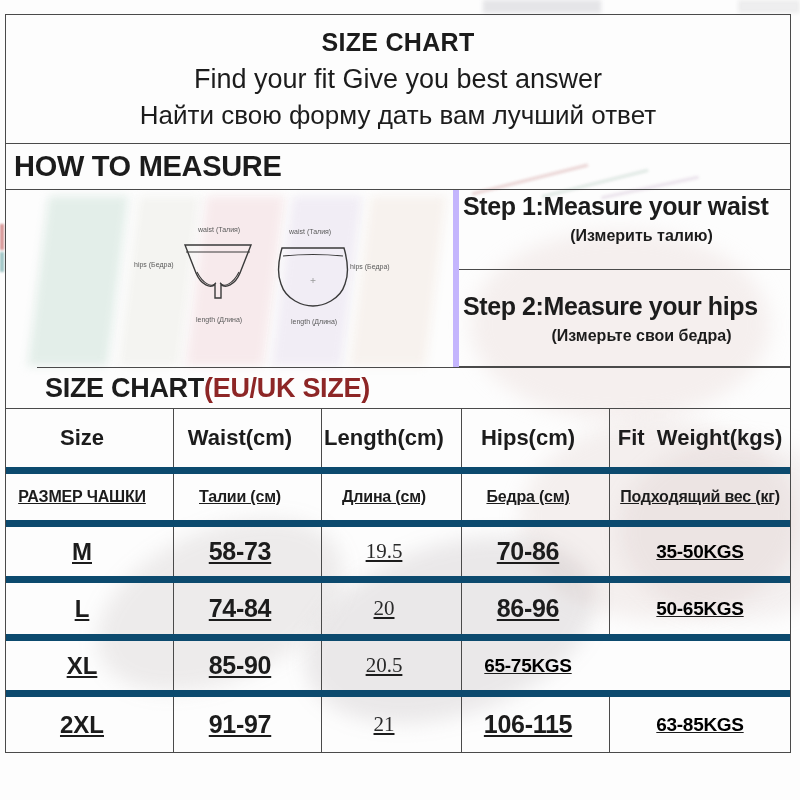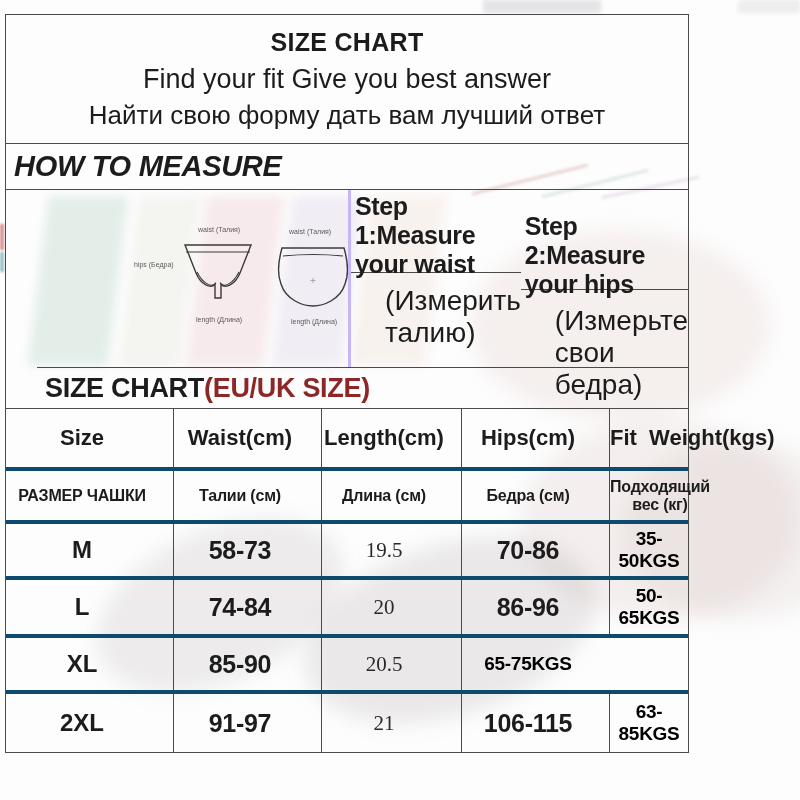--- a/index.html
+++ b/index.html
@@ -12,63 +12,63 @@
   
   .decor { position:absolute; z-index:0; pointer-events:none; }
   .stripe { position:absolute; filter:blur(5px); transform:skewX(-7deg); }
   .blob { position:absolute; border-radius:50%; filter:blur(10px); }
   .streak { position:absolute; height:3px; border-radius:2px; filter:blur(1.5px); }
   .sliver { position:absolute; width:4px; filter:blur(1px); }
   .topbox { position:absolute; filter:blur(2px); }
 
   
   .frame {
-    position:absolute; left:5px; top:14px; width:684px; height:739px;
+    position:absolute; left:5px; top:14px; width:786px; height:739px;
     border:1px solid #4a4a4a; z-index:1; display:flex; flex-direction:column;
     background:transparent;
   }
   .sec { position:relative; }
   .b-top { border-top:1px solid #4a4a4a; }
 
   
   .sec-header { height:128px; text-align:center; }
   .hdr-title { padding-top:13px; font-size:25px; font-weight:bold; letter-spacing:0.3px; }
   .hdr-sub-en { margin-top:7px; font-size:27px; font-weight:normal; }
   .hdr-sub-ru { margin-top:5px; font-size:26px; font-weight:normal; }
 
   
-  .sec-htm { height:46px; display:flex; align-items:center;font-style:italic; }
+  .sec-htm { height:46px; display:flex; align-items:center; }
   .htm-title { padding-left:8px; font-size:29px; font-weight:bold; letter-spacing:-0.3px; }
 
   
   .sec-measure { height:178px; display:flex; }
   .measure-left { position:relative; width:447px; height:100%; overflow:hidden; }
   .diagram-svg { position:absolute; }
   .dlabel { position:absolute; font-size:7px; color:#5a5a5a; filter:blur(0.4px); white-space:nowrap; }
-  .steps-col { flex:1; border-left:3px solid #c4b5fd; display:flex; flex-direction:row; }
+  .steps-col { flex:1; border-left:6px solid #c4b5fd; display:flex; flex-direction:column; }
   .step-box { padding:2px 0 0 4px; }
   .step-1 { height:83px; border-bottom:1px solid #4a4a4a; }
   .step-2 { height:80px; border-bottom:1px solid #4a4a4a;margin-top:20px; }
   .step-filler { flex:1; }
   .step-line1 { font-size:25px; font-weight:bold; letter-spacing:-0.4px; }
-  .step-line2 { font-size:28px; font-weight:normal; padding-left:30px; margin-top:6px; }
+  .step-line2 { font-size:16px; font-weight:bold; text-align:center; padding-left:30px; margin-top:6px; }
 
   
   .sec-eu { height:41px; display:flex; align-items:center;margin-left:31px; }
   .eu-title { padding-left:8px; font-size:27px; font-weight:bold; letter-spacing:-0.3px; }
   .eu-red { font-weight:bold; }
 
   
   .sec-table { flex:1; display:flex; flex-direction:column; }
   .trow { display:grid; grid-template-columns:152px 148px 140px 148px 1fr; }
   .trow > div {
     display:flex; align-items:center; justify-content:center; text-align:center;
   }
   .trow > div + div { border-left:1px solid #4a4a4a;margin-left:15px; }
-  .trow + .trow { border-top:4px solid #0c4a6e; }
+  .trow + .trow { border-top:7px solid #0c4a6e;text-decoration:underline; }
   .row-h-en { height:58px; }
   .row-h-ru { height:53px; }
   .row-m  { height:56px; }
   .row-l  { height:58px; }
   .row-xl { height:56px; }
   .row-2xl{ flex:1; }
   .th-en { font-size:22px; font-weight:bold; white-space:pre; }
   .th-ru { font-size:16px; font-weight:bold; letter-spacing:-0.2px; }
   .td-size  { font-size:24px; font-weight:bold; }
   .td-range { font-size:25px; font-weight:bold; letter-spacing:-0.3px; }

